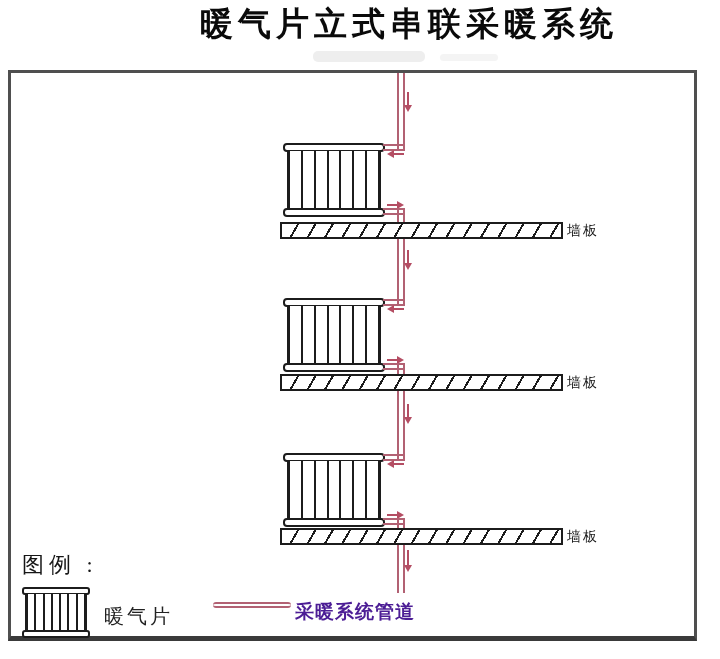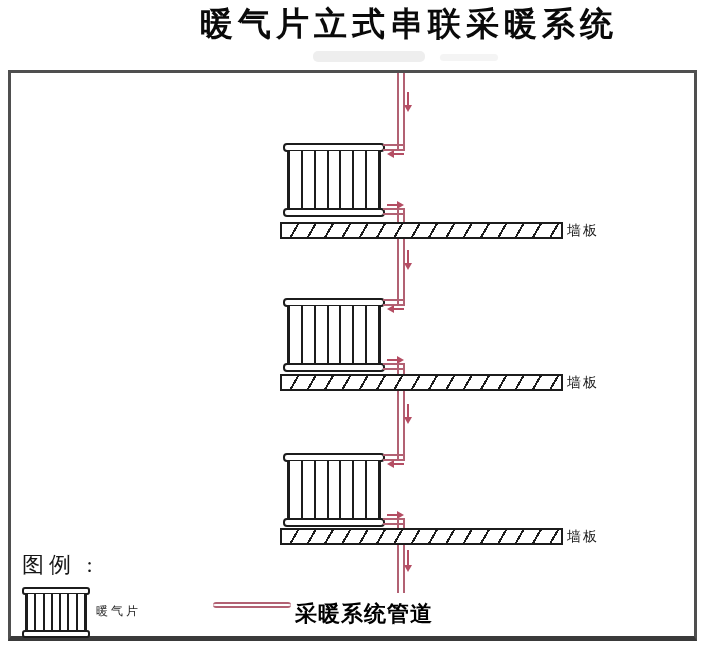--- a/index.html
+++ b/index.html
@@ -74,31 +74,31 @@
   .arr-right { position:absolute; height:8px; width:17px; }
   .arr-right::before { content:""; position:absolute; top:3px; height:2px; left:0; right:6px; background:var(--arrow); }
   .arr-right::after  { content:""; position:absolute; right:0; top:0;
     border-top:4px solid transparent; border-bottom:4px solid transparent; border-left:7px solid var(--arrow); }
   
   .legend-heading {
     position:absolute; left:22px; top:550px; font-size:22px; letter-spacing:5px;
     color:#161616; font-family:"Liberation Serif", serif;
   }
   .legend-radiator-label {
-    position:absolute; left:96px; top:603px; font-size:12px; letter-spacing:3px;
+    position:absolute; left:104px; top:603px; font-size:20px; letter-spacing:3px;
     color:#222; font-family:"Liberation Serif", serif;
   }
   .legend-pipe-line {
     position:absolute; left:213px; top:602px; width:78px; height:6px;
     border-top:2px solid var(--pipe); border-bottom:2px solid var(--pipe);
     border-radius:3px;
   }
   .legend-pipe-label {
-    position:absolute; left:295px; top:599px; font-size:22px; font-weight:bold;
-    letter-spacing:1px; color:#000000; font-family:"Liberation Sans", sans-serif;
+    position:absolute; left:295px; top:599px; font-size:19px; font-weight:bold;
+    letter-spacing:1px; color:#4c1d95; font-family:"Liberation Sans", sans-serif;
   }
   .watermark {
     position:absolute; left:592px; top:617px; font-size:18px;
     color:var(--watermark); white-space:nowrap; letter-spacing:1px;
     font-family:"Liberation Sans", sans-serif;
   }
 </style>
 </head>
 <body>
 

